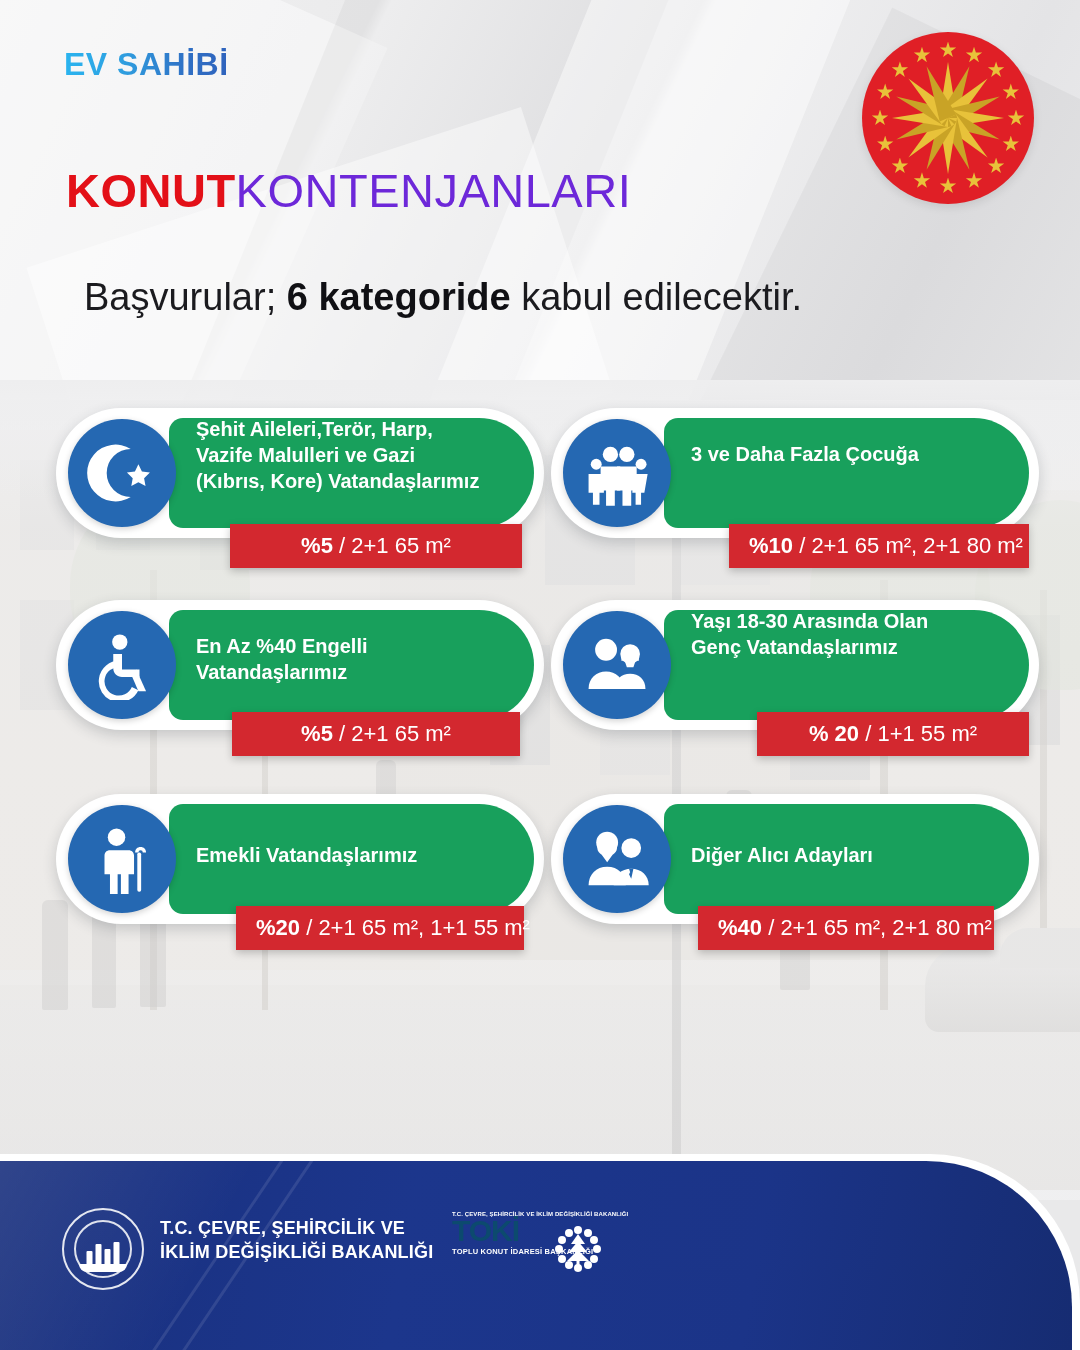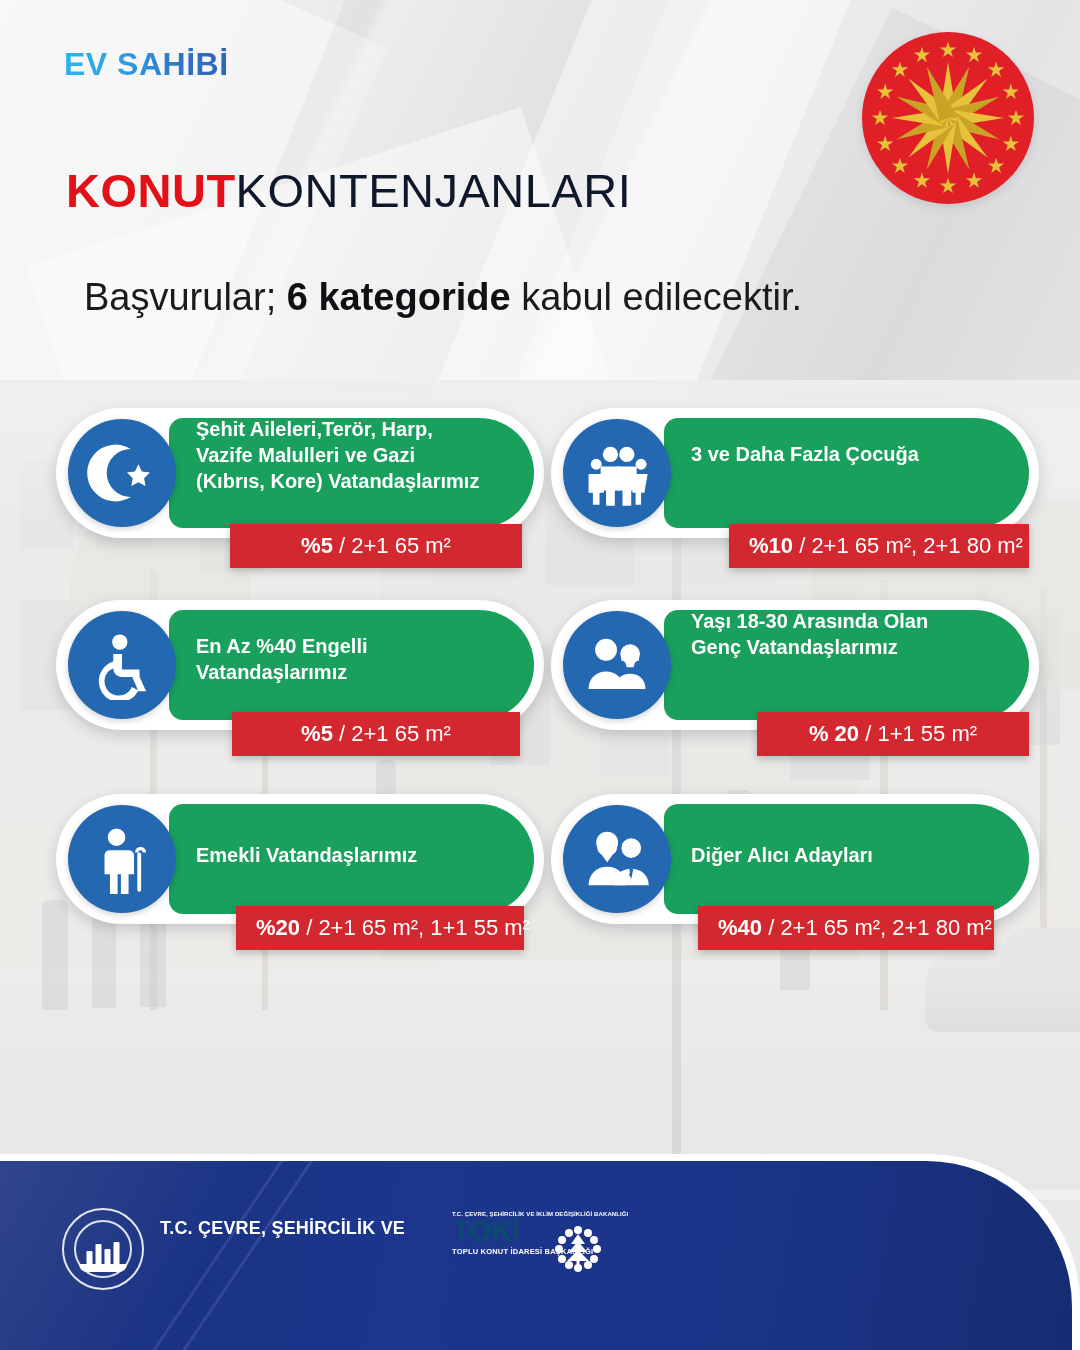--- a/index.html
+++ b/index.html
@@ -82,21 +82,21 @@
     position:absolute; left:50%; top:50%; width:16px; height:16px; margin:-8px 0 0 -8px;
     border-radius:50%; background:#e0bb34;
   }
   .emblem .star {
     position:absolute; width:17px; height:17px; background:#e8c23a;
     clip-path:polygon(50% 0%,61% 35%,98% 35%,68% 57%,79% 91%,50% 70%,21% 91%,32% 57%,2% 35%,39% 35%);
   }
 
   .title { position:absolute; left:66px; top:163px; font-size:47px; letter-spacing:0.5px; white-space:nowrap; }
   .title .hi { color:#e31018; font-weight:bold; }
-  .title .rest { color:#0f172a; font-weight:300; }
+  .title .rest { color:#6d28d9; font-weight:300; }
 
   .subtitle { position:absolute; left:84px; top:276px; font-size:38px; color:#1b1b1f; font-weight:300; white-space:nowrap; }
   .subtitle b { font-weight:bold; color:#101014; }
 
   
   #cards { position:absolute; left:0; top:0; width:1080px; z-index:6; }
   .card { position:absolute; width:488px; }
 
   .shell {
     position:absolute; left:0; top:0; width:488px; height:130px;
@@ -430,20 +430,21 @@
         <i style="height:13px;"></i>
         <i style="height:20px;"></i>
         <i style="height:15px;"></i>
         <i style="height:22px;"></i>
       </div>
     <div class="book"></div>
   </div>
 
   <div class="min-name">
     <div>T.C. ÇEVRE, ŞEHİRCİLİK VE</div>
+    <div>İKLİM DEĞİŞİKLİĞİ BAKANLIĞI</div>
   </div>
 
   <div class="toki">
     <div class="tiny">T.C. ÇEVRE, ŞEHİRCİLİK VE İKLİM DEĞİŞİKLİĞİ BAKANLIĞI</div>
     <div class="word">TOKİ</div>
     <div class="tiny2">TOPLU KONUT İDARESİ BAŞKANLIĞI</div>
     <div class="toki-mark" id="toki-mark">
       <div class="tr">
         <i style="top:0;width:0;height:0;background:transparent;border-left:7px solid transparent;border-right:7px solid transparent;border-bottom:10px solid #fff;"></i>
         <i style="top:7px;width:0;height:0;background:transparent;border-left:9px solid transparent;border-right:9px solid transparent;border-bottom:11px solid #fff;"></i>

